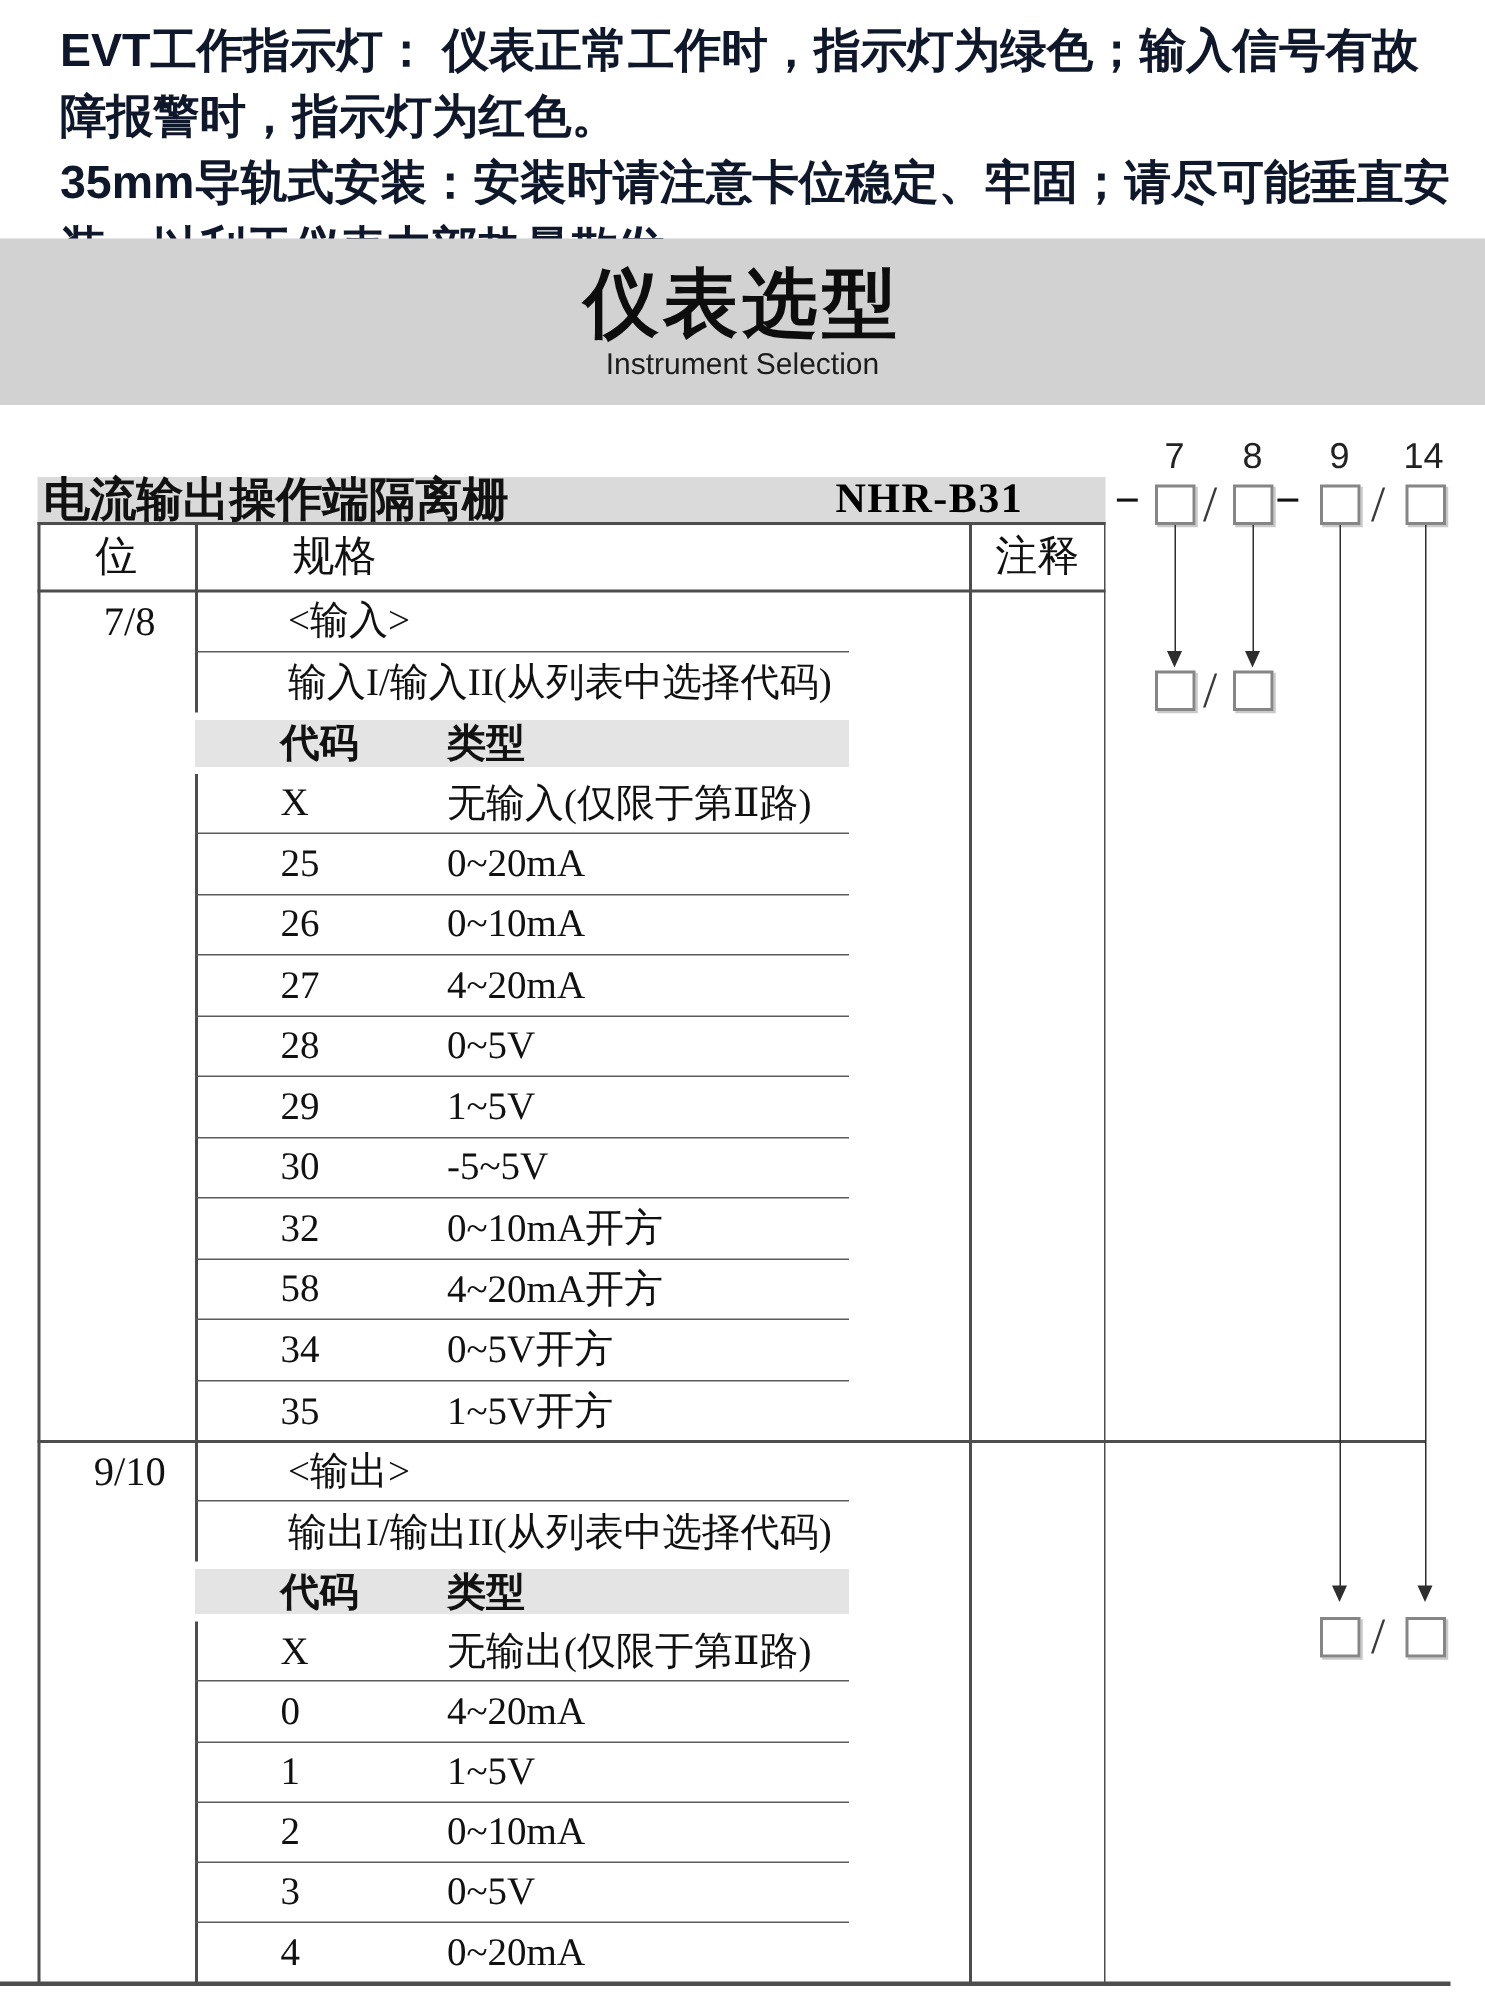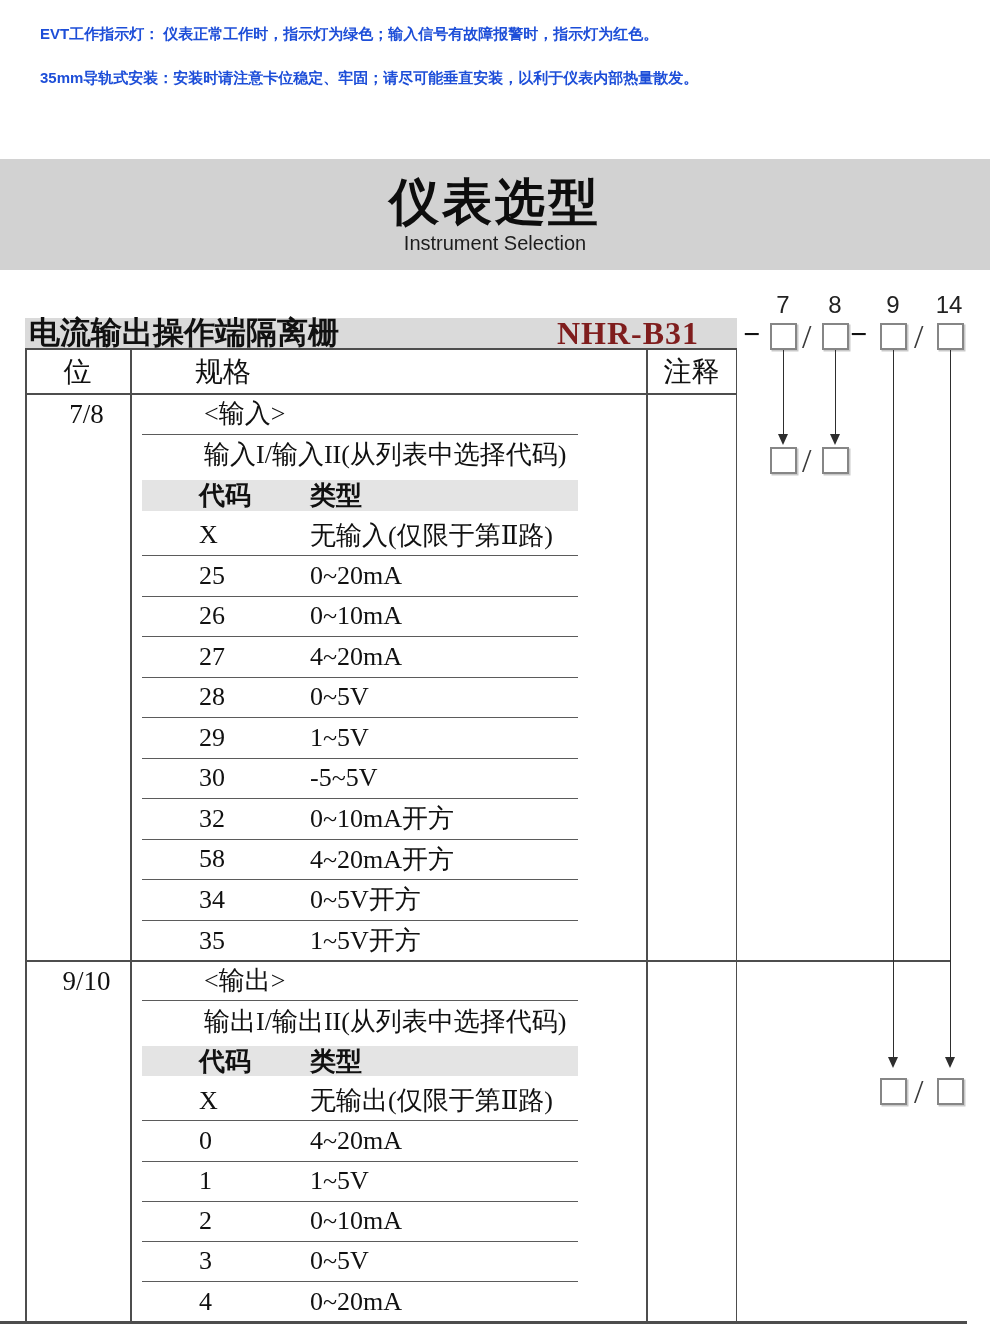--- a/index.html
+++ b/index.html
@@ -4,48 +4,48 @@
 <style>
   html,body{margin:0;padding:0;}
   body{
     width:990px;height:1342px;position:relative;overflow:hidden;
     background:#ffffff;color:var(--text,#1a1a1a);
     font-family:"Liberation Serif","DejaVu Serif",serif;
   }
   
   .notes{position:absolute;left:40px;top:12px;width:930px;
     font-family:"Liberation Sans","DejaVu Sans",sans-serif;
-    font-weight:700;font-size:15px;line-height:44px;color:#1d4ed8;}
+    font-weight:700;font-size:31px;line-height:44px;color:#0f172a;}
   
   .banner{position:absolute;left:0;top:159px;width:990px;height:111px;
     background:var(--banner_bg,#d2d2d2);display:flex;flex-direction:column;
     align-items:center;justify-content:center;}
   .banner-title{font-family:Liberation Serif, serif;
     font-weight:700;font-size:50px;line-height:56px;color:#0d0d0d;letter-spacing:3px;}
   .banner-sub{font-family:"Liberation Sans","DejaVu Sans",sans-serif;
     font-weight:400;font-size:20px;line-height:24px;color:#1c1c1c;margin-top:1px;}
   
   .titlebar{position:absolute;left:25px;top:318px;width:712px;height:31px;
     background:var(--titlebar_bg,#dadada);}
   .prod-name{position:absolute;left:4px;top:-2px;font-weight:700;font-size:31px;
     line-height:34px;color:#111;}
-  .prod-model{position:absolute;left:532px;top:-2px;font-weight:600;font-size:32px;
-    line-height:34px;color:#7f1d1d;letter-spacing:1px;}
+  .prod-model{position:absolute;left:532px;top:-2px;font-weight:600;font-size:28px;
+    line-height:34px;color:#000000;letter-spacing:1px;}
   
   .hline,.vline-t{position:absolute;background:var(--border,#4d4d4d);}
   
   .hdr{position:absolute;top:349px;height:45px;font-size:28px;line-height:45px;color:#111;}
   .hdr-pos{left:25px;width:105px;text-align:center;}
   .hdr-spec{left:195px;}
   .hdr-note{left:646px;width:91px;text-align:center;}
   
   .poslabel{position:absolute;left:25px;width:123px;height:41px;text-align:center;
     font-size:27px;line-height:41px;color:#111;}
   
-  .speccol{position:absolute;left:130px;top:394px;width:436px;padding-left:12px;}
+  .speccol{position:absolute;left:130px;top:394px;width:436px;}
   .srow{display:flex;align-items:center;box-sizing:border-box;font-size:26px;color:#111;}
   .sec1 .srow{height:40.5px;}
   .sec2 .srow{height:40.11px;}
   .srow.b{border-bottom:1.6px solid #5b5b5b;}
   .srow .only{padding-left:62px;}
   .srow .code{padding-left:57px;width:111px;box-sizing:content-box;flex:none;}
   .grayhdr{font-weight:700;
     background:linear-gradient(#fff 0 5px,var(--subheader_bg,#e4e4e4) 5px calc(100% - 5px),#fff calc(100% - 5px) 100%);align-items:center;}
   
   .digit{position:absolute;width:32px;text-align:center;

